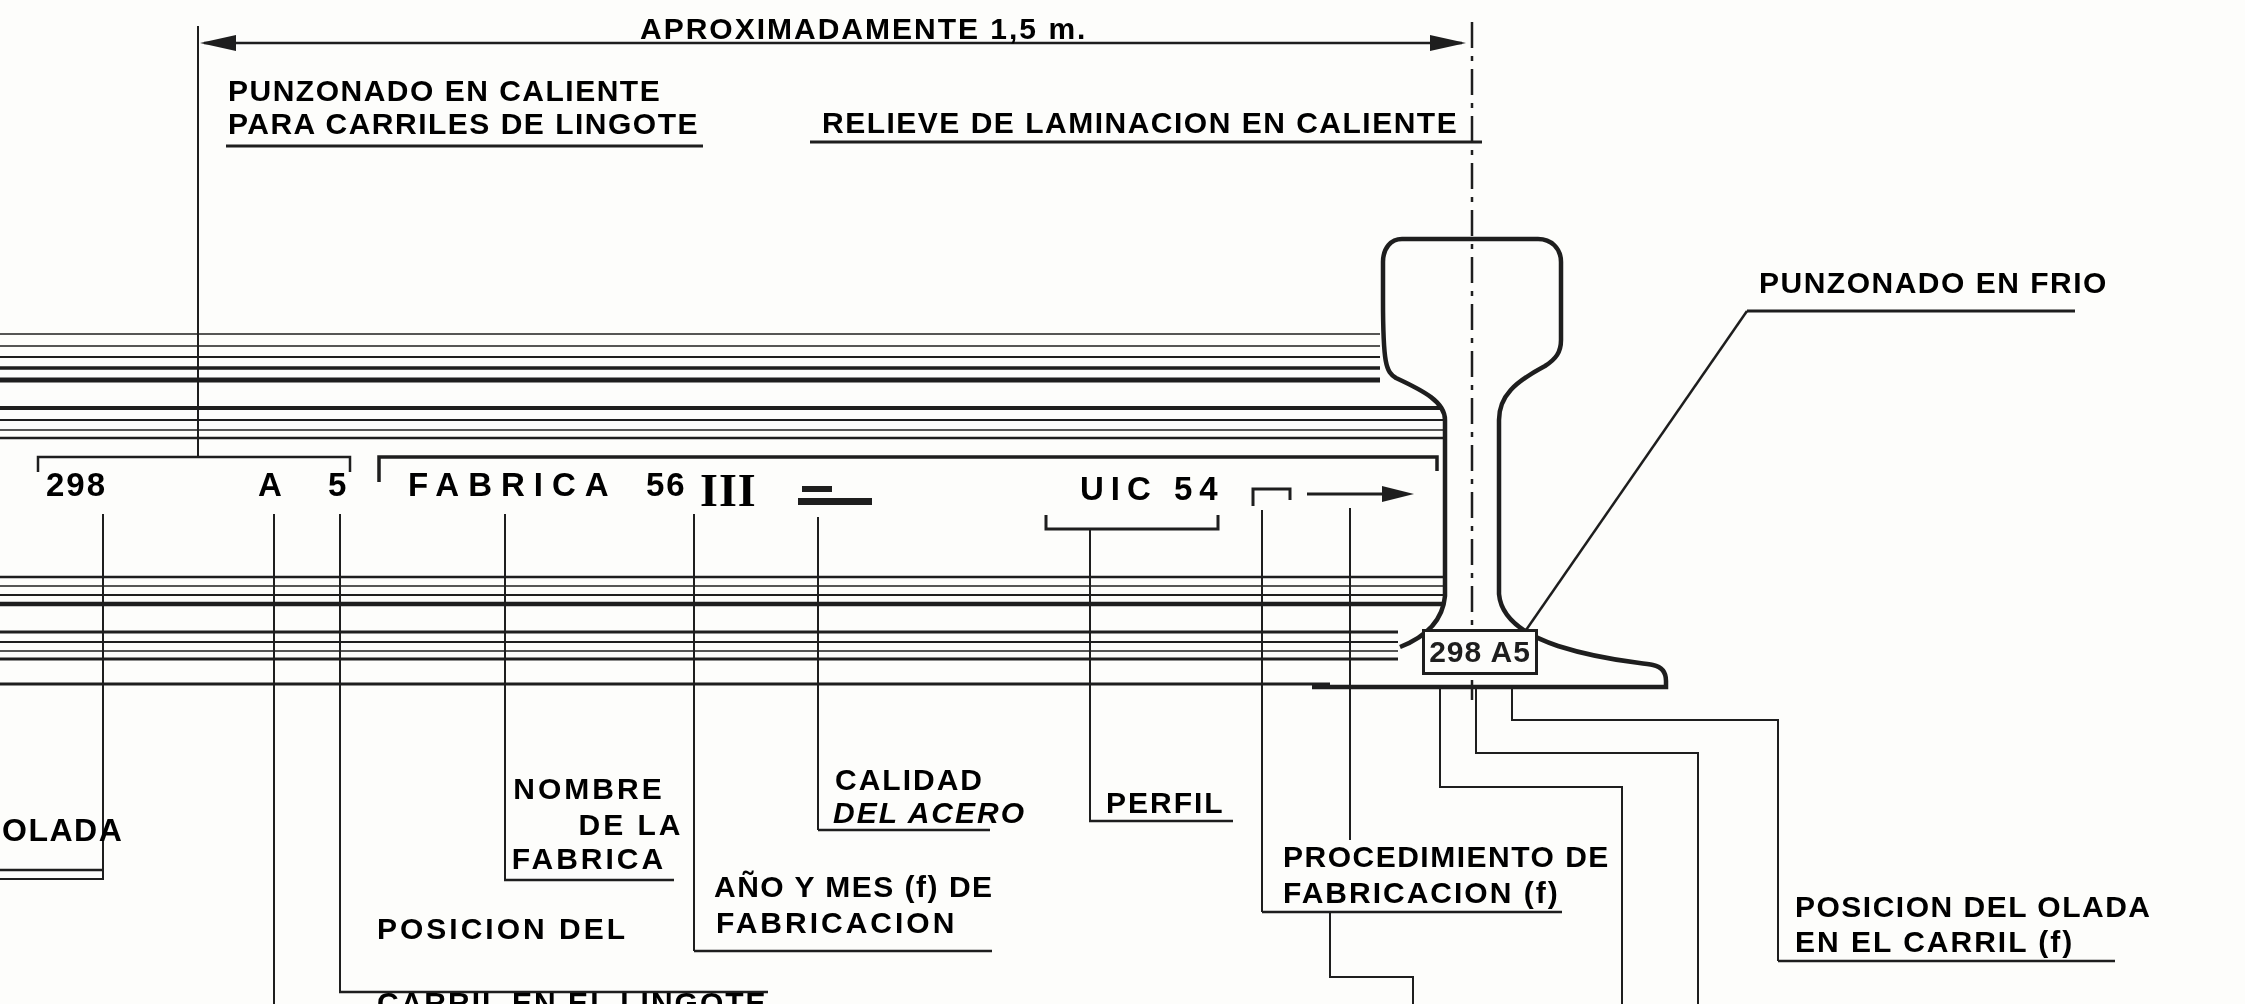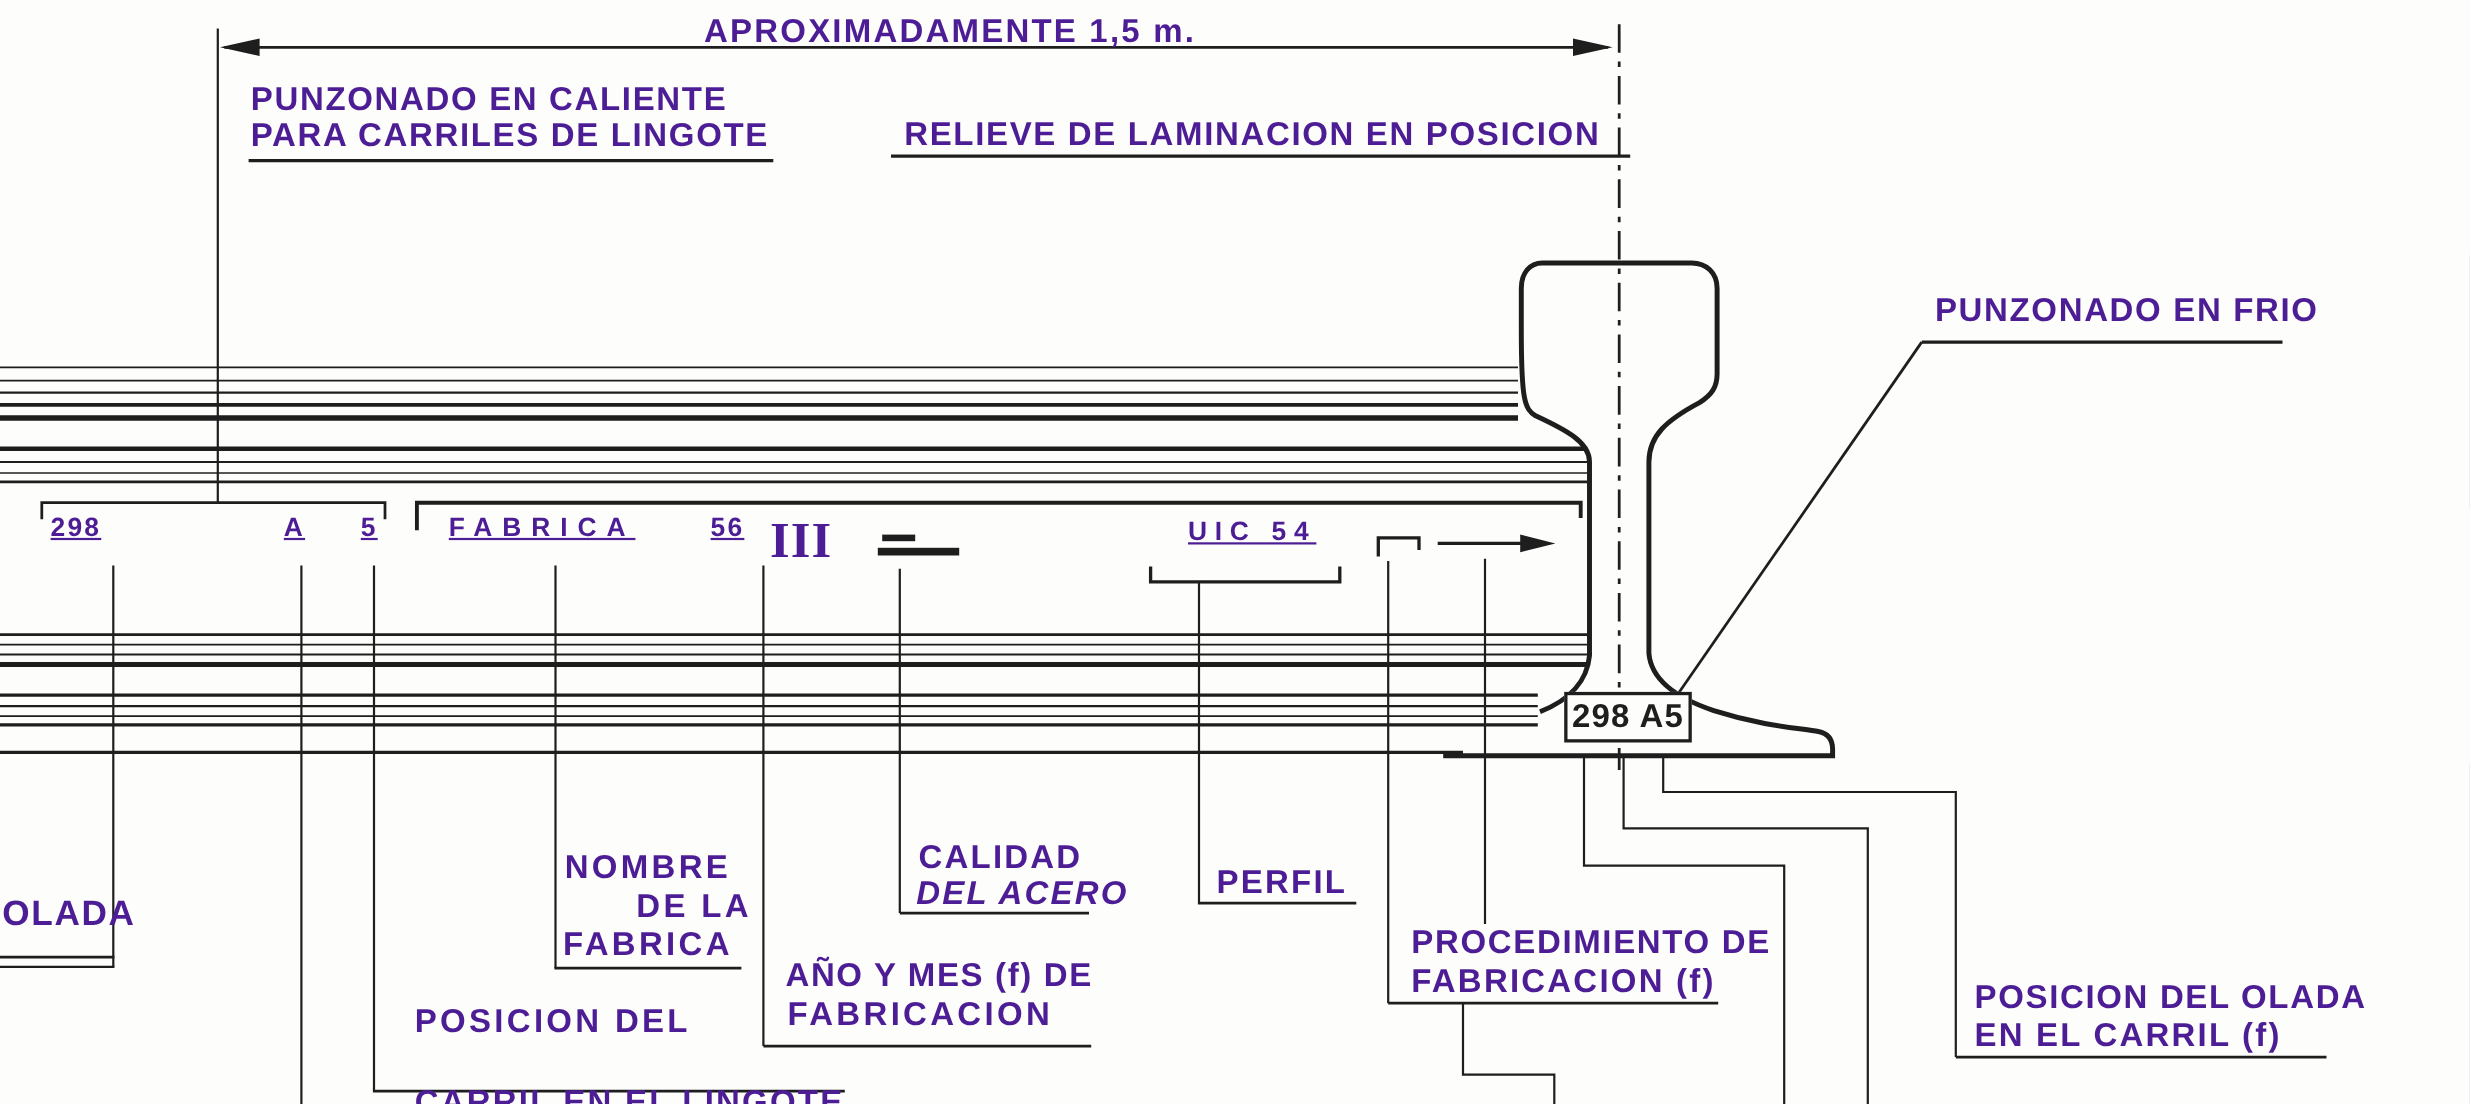--- a/index.html
+++ b/index.html
@@ -13,23 +13,23 @@
   }
   #drawing{position:absolute;left:0;top:0;width:2245px;height:1004px;}
   .lbl{
     position:absolute;
     font-family:"Liberation Sans", sans-serif;
     font-weight:bold;
     font-size:30px;
     line-height:1;
     letter-spacing:1.5px;
     white-space:nowrap;
-    color:#4c1d95;
+    color:#000000;
   }
-  .mark{font-size:24px;letter-spacing:2px;text-decoration:underline;}
+  .mark{font-size:33px;letter-spacing:2px;}
   .roman{font-family:"Liberation Serif", serif;font-size:46px;letter-spacing:1px;}
   .center-block{text-align:center;}
   .stamp-box{
     position:absolute;left:1422px;top:629px;width:116px;height:46px;
     border:3px solid #1e1e1e;box-sizing:border-box;
     display:flex;align-items:center;justify-content:center;
     font-weight:bold;font-size:30px;letter-spacing:1px;
     background:#fdfdfb;
   }
 </style>
@@ -138,21 +138,21 @@
     <line x1="1089" y1="821" x2="1233" y2="821" stroke-width="2.5"></line>
     <line x1="1262" y1="912" x2="1562" y2="912" stroke-width="2.5"></line>
     <line x1="1778" y1="961" x2="2115" y2="961" stroke-width="2.5"></line>
   </svg>
 
   <div class="lbl" style="left:640px;top:14px;letter-spacing:2px;">APROXIMADAMENTE 1,5 m.</div>
 
   <div class="lbl" style="left:228px;top:76px;">PUNZONADO EN CALIENTE</div>
   <div class="lbl" style="left:228px;top:109px;">PARA CARRILES DE LINGOTE</div>
 
-  <div class="lbl" style="left:822px;top:108px;">RELIEVE DE LAMINACION EN POSICION</div>
+  <div class="lbl" style="left:822px;top:108px;">RELIEVE DE LAMINACION EN CALIENTE</div>
 
   <div class="lbl" style="left:1759px;top:268px;">PUNZONADO EN FRIO</div>
 
   <div class="lbl mark" style="left:46px;top:468px;">298</div>
   <div class="lbl mark" style="left:258px;top:468px;">A</div>
   <div class="lbl mark" style="left:328px;top:468px;">5</div>
   <div class="lbl mark" style="left:408px;top:468px;letter-spacing:9px;">FABRICA</div>
   <div class="lbl mark" style="left:646px;top:468px;">56</div>
   <div class="lbl roman" style="left:700px;top:468px;font-weight:bold;">III</div>
   <div class="lbl mark" style="left:1080px;top:472px;letter-spacing:7px;">UIC 54</div>

